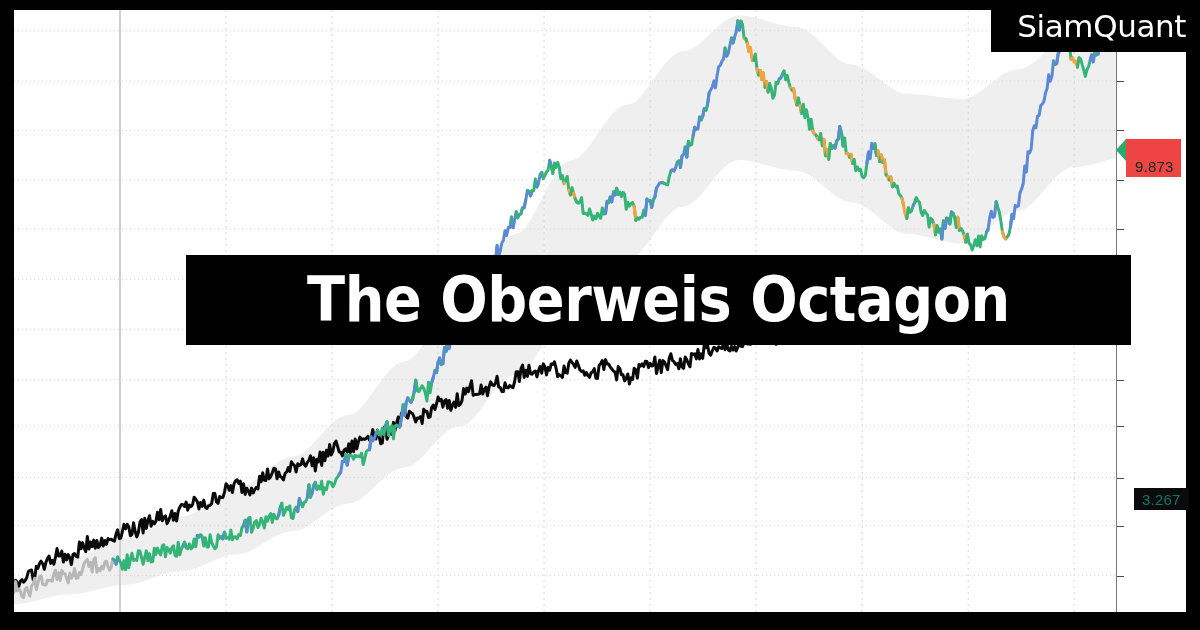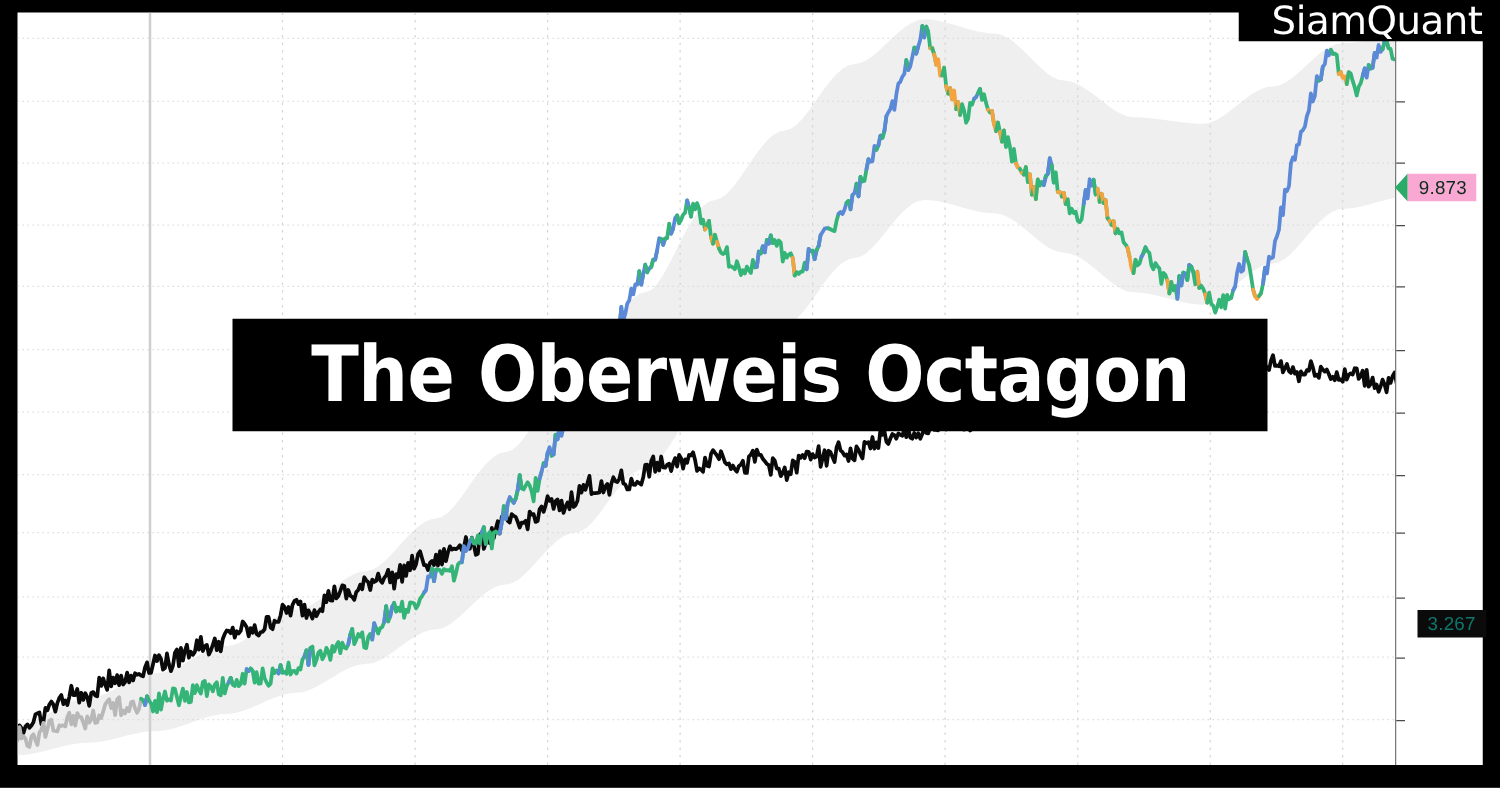--- a/index.html
+++ b/index.html
@@ -81,23 +81,23 @@
     align-items: center;
     height: 22px;
     font-size: 15px;
     letter-spacing: 0.2px;
     white-space: nowrap;
   }
 
   #tag-strategy {
     left: 1126px;
     top: 139px;
-    background: #f9a8d4;
+    background: #ef4444;
     color: #0d2b1b;
-    padding: 0 7px 0 9px;
+    padding: 16px 7px 0 9px;
     font-weight: 400;
   }
   #tag-strategy::before {
     content: "";
     position: absolute;
     left: -10px;
     top: 0;
     width: 0;
     height: 0;
     border-top: 11px solid transparent;
@@ -111,21 +111,21 @@
     background: #0b0b0b;
     color: #0f766e;
     padding: 0 8px;
   }
 
   
   #title-banner {
     position: absolute;
     left: 186px;
     top: 255px;
-    width: 828px;
+    width: 945px;
     height: 90px;
     background: #000000;
     display: flex;
     align-items: center;
     justify-content: center;
   }
   #title-text {
     color: #ffffff;
     font-family: "DejaVu Sans", sans-serif;
     font-size: 62px;
@@ -134,21 +134,21 @@
     transform: scaleX(0.9);
     white-space: nowrap;
     line-height: 1;
   }
 
   
   #brand-badge {
     position: absolute;
     right: 0px;
     top: 0px;
-    height: 33px;
+    height: 52px;
     padding: 0 14px 0 26px;
     background: #000000;
     display: flex;
     align-items: center;
   }
   #brand-text {
     color: #ffffff;
     font-family: "DejaVu Sans", sans-serif;
     font-size: 31px;
     font-weight: 400;

